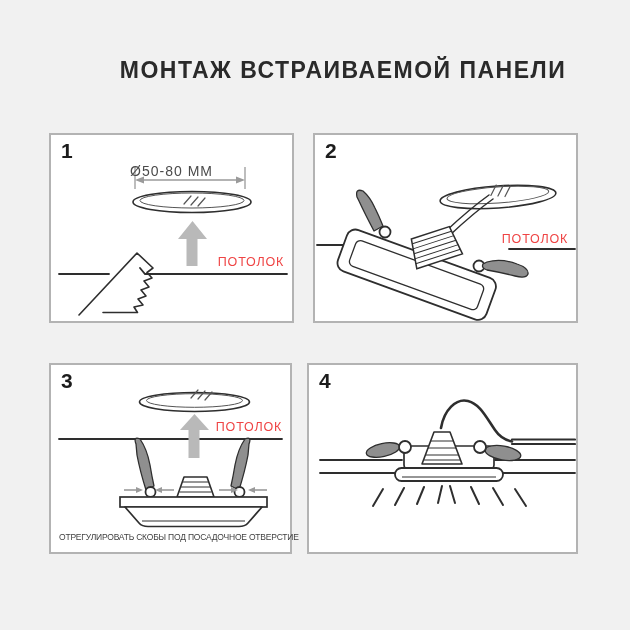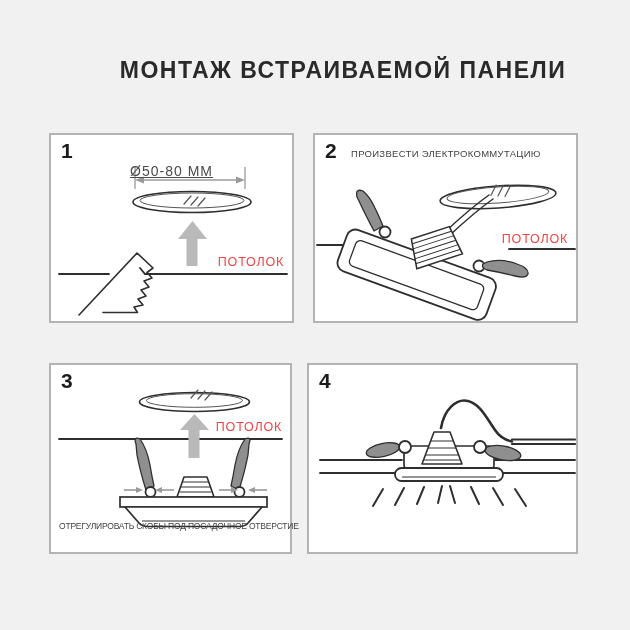--- a/index.html
+++ b/index.html
@@ -25,35 +25,35 @@
   .p2{left:313px;top:133px;width:265px;height:190px;}
   .p3{left:49px;top:363px;width:243px;height:191px;}
   .p4{left:307px;top:363px;width:271px;height:191px;}
   .num{
     position:absolute;left:10px;top:4px;
     font-size:21px;font-weight:700;color:#1c1c1c;z-index:3;
   }
   .dim-label{
     position:absolute;left:50%;transform:translateX(-50%);top:28px;
     font-size:14px;font-weight:500;color:#4a4a4a;letter-spacing:1px;
-    white-space:nowrap;z-index:3;text-decoration:underline;
+    white-space:nowrap;z-index:3;
   }
   .ceiling-label{
     position:absolute;
     font-size:12.5px;font-weight:500;color:#ef4444;letter-spacing:0.8px;
     white-space:nowrap;z-index:3;
   }
   .p1 .ceiling-label{right:8px;top:120px;}
   .p2 .ceiling-label{right:8px;top:97px;}
   .p3 .ceiling-label{right:8px;top:55px;}
   .caption{
     position:absolute;color:#3f3f3f;white-space:nowrap;z-index:3;
   }
   .p2 .caption{left:36px;top:13px;font-size:9.5px;letter-spacing:0.3px;}
-  .p3 .caption{left:8px;top:156px;font-size:8.5px;letter-spacing:-0.2px;}
+  .p3 .caption{left:8px;top:167px;font-size:8.5px;letter-spacing:-0.2px;}
 </style>
 </head>
 <body>
 
 <div class="stage">
 
   <div class="title">МОНТАЖ ВСТРАИВАЕМОЙ ПАНЕЛИ</div>
 
   <div class="panel p1">
     <div class="num">1</div>
@@ -80,21 +80,20 @@
       <g stroke="#2e2e2e" stroke-width="1.8" fill="none" stroke-linecap="round">
         <path d="M8 139 H58"></path>
         <path d="M89 133 L94 139 H236"></path>
       </g>
       <path fill="none" stroke="#2e2e2e" stroke-width="1.6" stroke-linejoin="round" stroke-linecap="round" d="M28 180 L86 118 L102 133 L96 137.5 L101 143 L93 146 L98 152 L90 155 L95 161 L87 164 L92 170 L83 172 L86.5 177.5 L52 177.5"></path>
     </svg>
   </div>
 
   <div class="panel p2">
     <div class="num">2</div>
-    <div class="caption">ПРОИЗВЕСТИ ЭЛЕКТРОКОММУТАЦИЮ</div>
     <div class="ceiling-label">ПОТОЛОК</div>
     <svg viewBox="0 0 261 186">
       <g stroke="#2e2e2e" stroke-width="1.8" stroke-linecap="round">
         <line x1="2" y1="110" x2="36" y2="110"></line>
         <line x1="194" y1="114" x2="260" y2="114"></line>
       </g>
       <g transform="translate(35,92) rotate(20)">
         <rect x="0" y="0" width="158" height="44" rx="9" fill="#fff" stroke="#2e2e2e" stroke-width="1.8"></rect>
         <rect x="11" y="9" width="136" height="27" rx="5" fill="#fff" stroke="#2e2e2e" stroke-width="1.3"></rect>
       </g>

